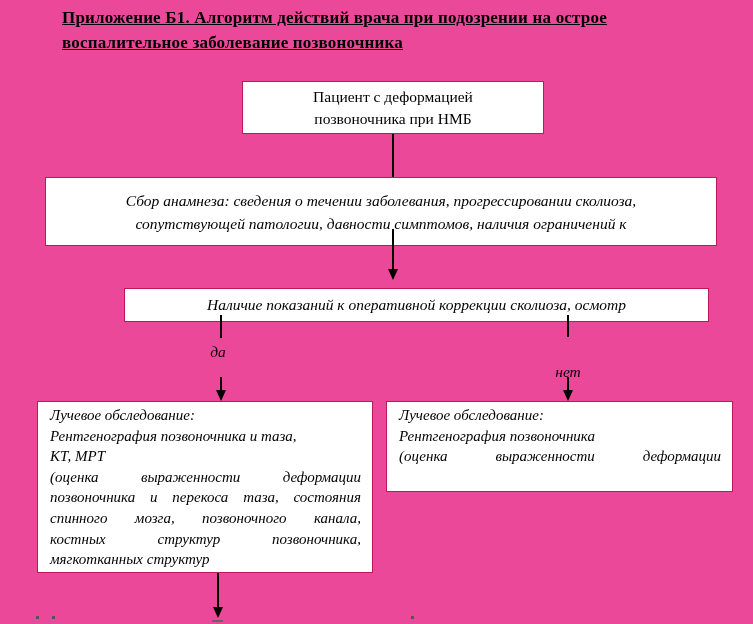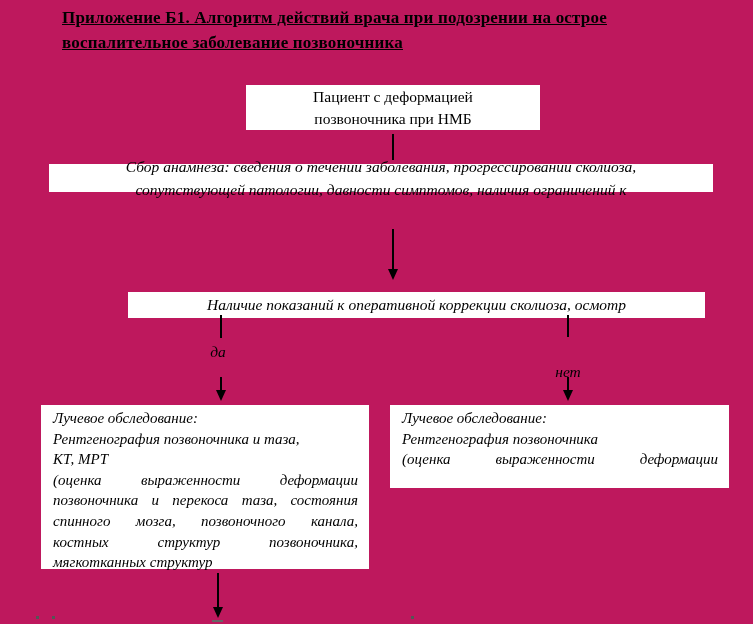--- a/index.html
+++ b/index.html
@@ -1,46 +1,46 @@
 <!DOCTYPE html>
 <html><head>
 <meta charset="utf-8">
 <style>
   * { margin: 0; padding: 0; box-sizing: border-box; }
   html, body { background: #ffffff; }
   .page {
     position: relative;
     width: 753px;
     height: 624px;
-    background: #be185d;
+    background: #ec4899;
     font-family: "Liberation Serif", "DejaVu Serif", serif;
     color: #000000;
     overflow: hidden;
   }
   .doc-title {
     position: absolute;
     left: 62px;
     top: 5px;
     width: 660px;
     font-size: 17px;
     font-weight: bold;
     line-height: 25px;
     letter-spacing: 0.2px;
   }
   .doc-title .t-line { text-decoration: underline; }
   .fbox {
     position: absolute;
-    border: 4px solid #be185d;
+    border: 1px solid #be185d;
     background: #ffffff;
     font-size: 15.5px;
   }
   .centered { text-align: center; display: flex; flex-direction: column; justify-content: center; }
   .ital { font-style: italic; }
   .box-start    { left: 242px; top: 81px;  width: 302px; height: 53px; line-height: 22px; }
-  .box-anamnez  { left: 45px;  top: 160px; width: 672px; height: 36px; line-height: 23px; }
+  .box-anamnez  { left: 45px;  top: 177px; width: 672px; height: 69px; line-height: 23px; }
   .box-decision { left: 124px; top: 288px; width: 585px; height: 34px; line-height: 30px; }
   .box-left     { left: 37px;  top: 401px; width: 336px; height: 172px; padding: 3px 11px 0 12px; font-size: 15px; line-height: 20.6px; }
   .box-right    { left: 386px; top: 401px; width: 347px; height: 91px;  padding: 3px 11px 0 12px; font-size: 15px; line-height: 20.6px; }
   .jline { text-align: justify; text-align-last: justify; }
   .vline {
     position: absolute;
     width: 2px;
     background: #000000;
   }
   .arrowhead {

